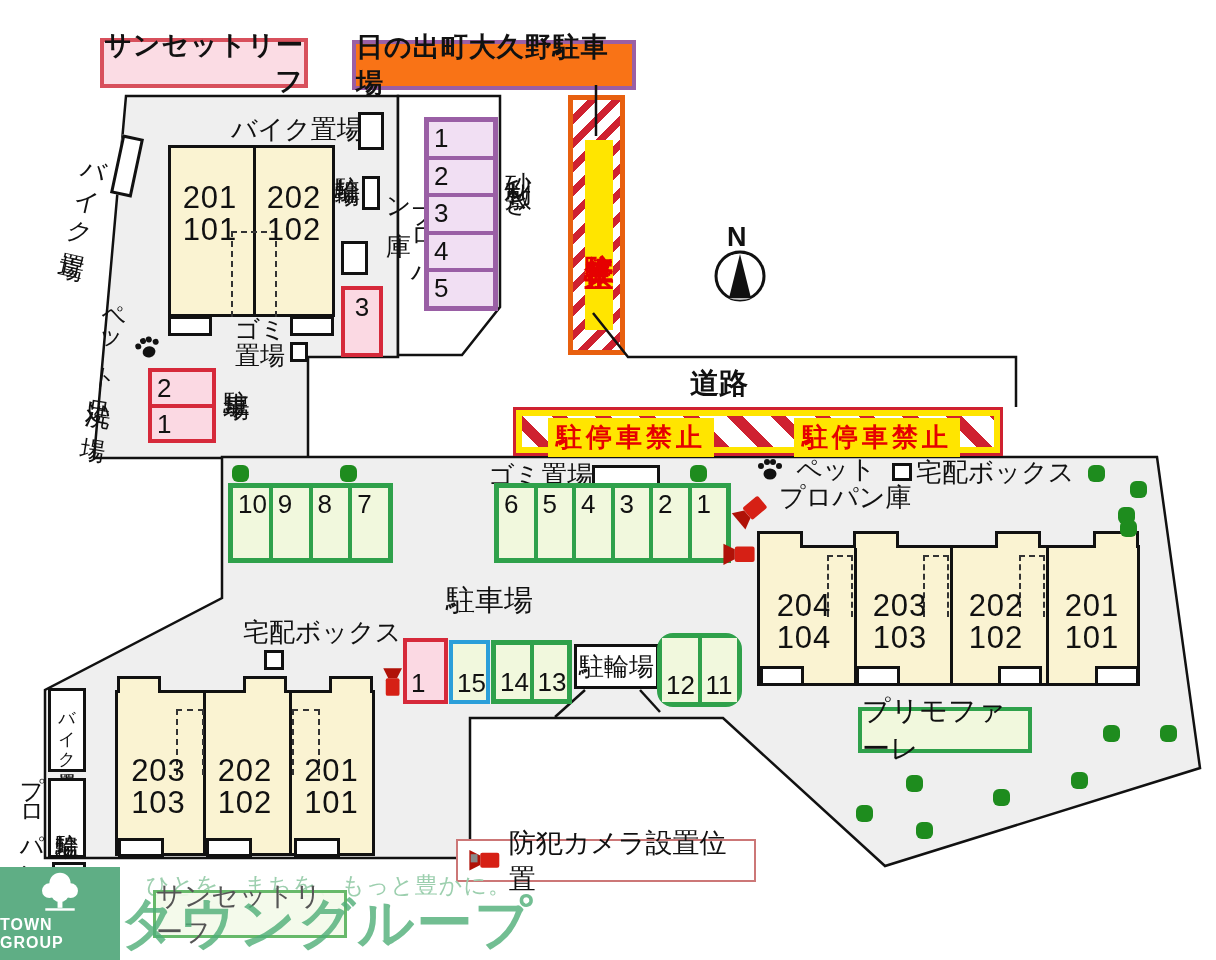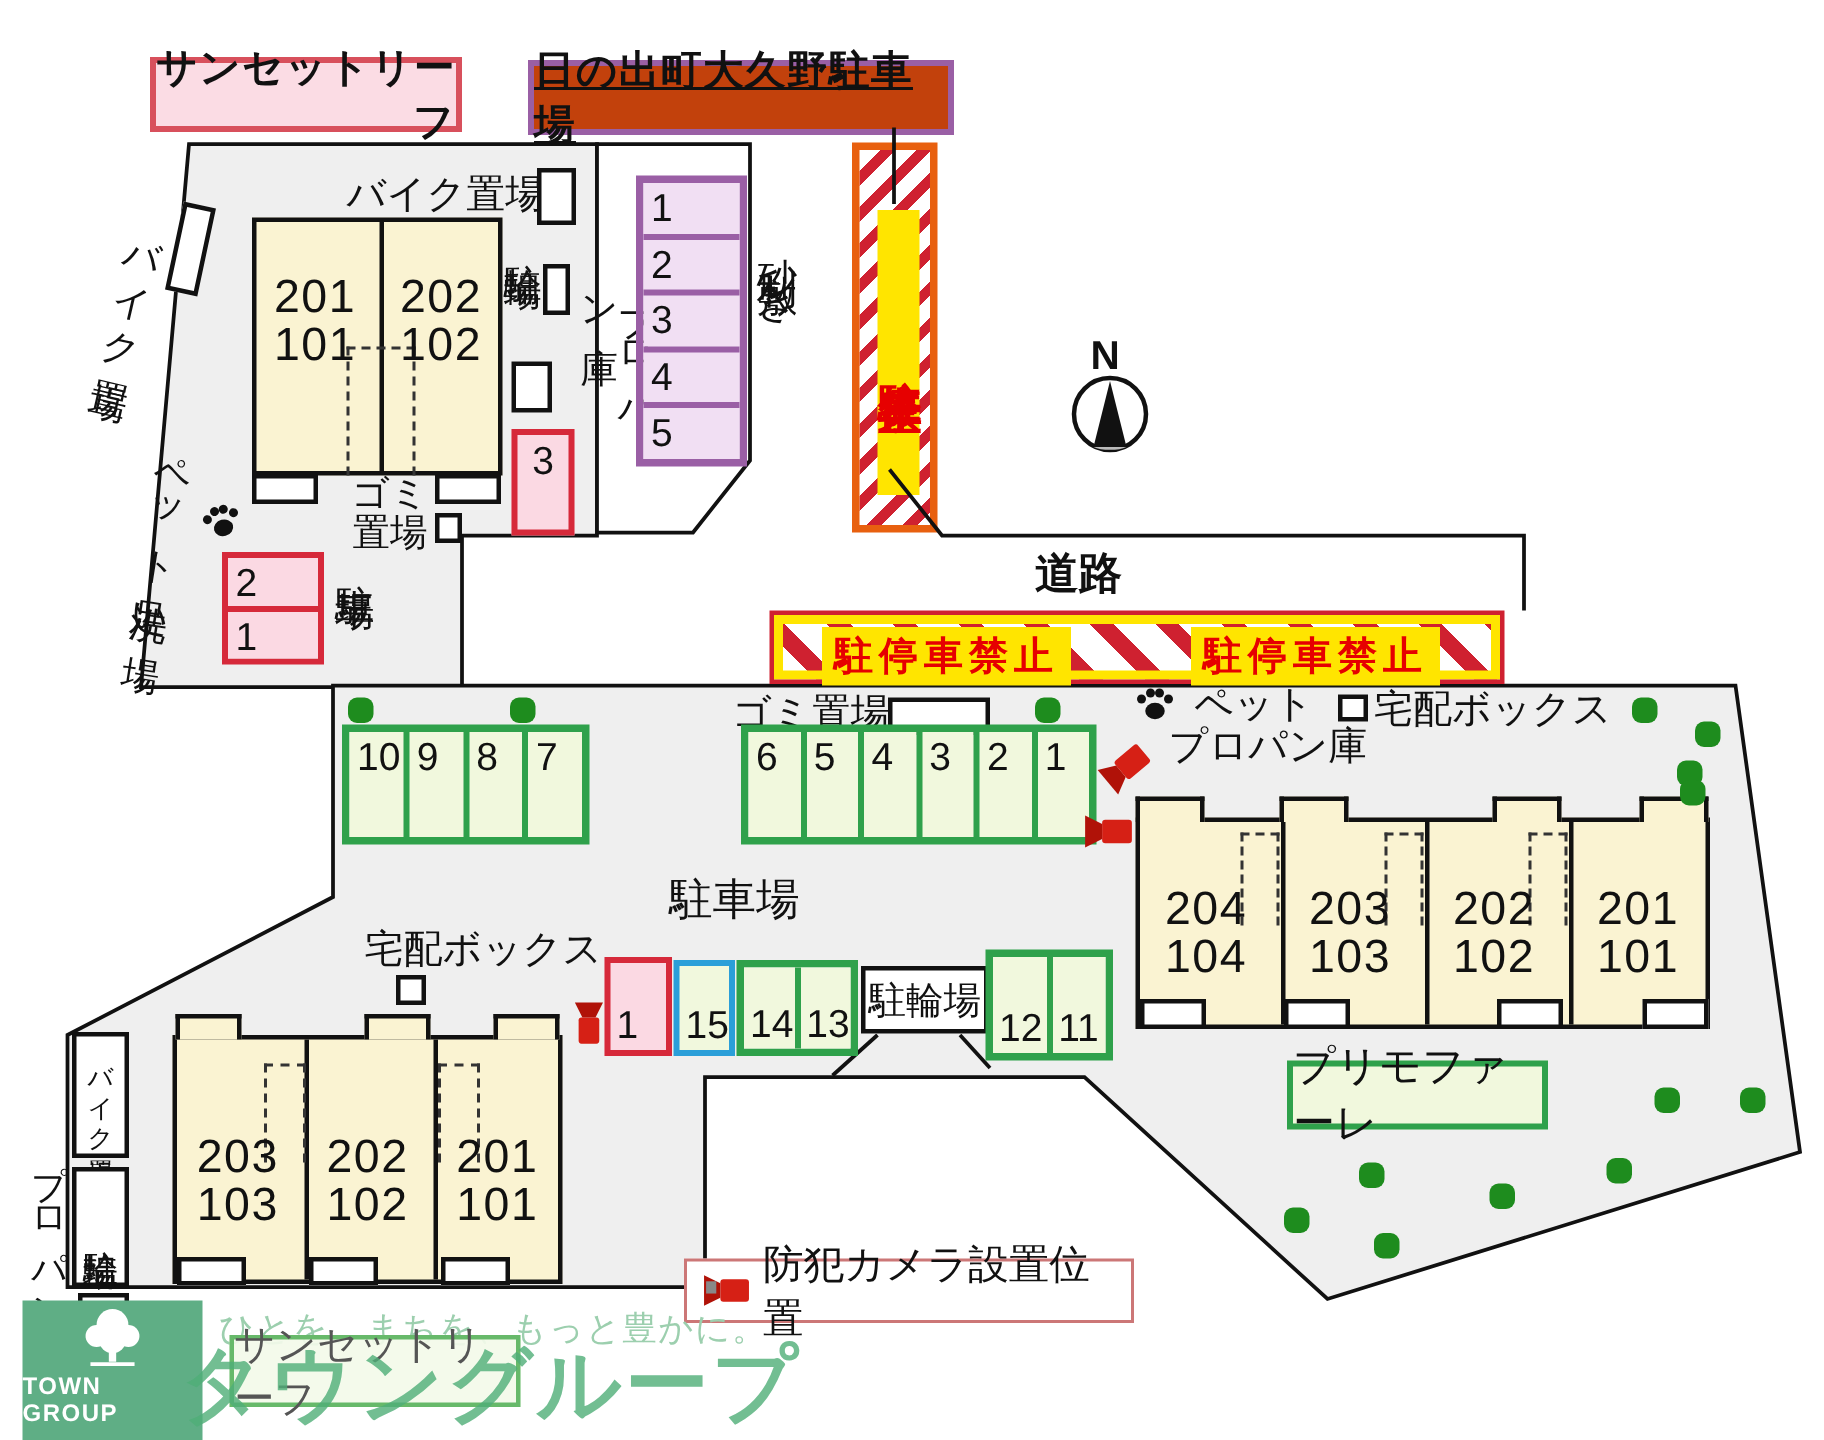--- a/index.html
+++ b/index.html
@@ -3,21 +3,21 @@
 <meta charset="utf-8">
 <style>
   html,body{margin:0;padding:0;background:#fff;}
   .stage{position:relative;width:1216px;height:960px;background:#fff;overflow:hidden;
          font-family:"Liberation Sans","DejaVu Sans",sans-serif;color:#111;}
   .abs{position:absolute;}
   svg{display:block;}
   
   .badge{display:flex;align-items:center;justify-content:center;font-size:27px;font-weight:bold;letter-spacing:1px;}
   .badge.pink{background:#fbdce4;border:4px solid #d8505c;}
-  .badge.purple{background:#c2410c;border:4px solid #9a5fa5;text-decoration:underline;}
+  .badge.purple{background:#f97316;border:4px solid #9a5fa5;}
   
   .vtext{writing-mode:vertical-rl;text-orientation:upright;line-height:1;letter-spacing:3px;font-size:25px;}
   .label{font-size:26px;line-height:1.05;}
   
   .pgroup{display:flex;box-sizing:border-box;}
   .pgroup.green{border:5px solid #2fa14b;}
   .pgroup.pinkb{border:4px solid #d6293a;flex-direction:column;}
   .pgroup.purpleb{border:5px solid #9a5fa5;flex-direction:column;}
   .pcell{position:relative;box-sizing:border-box;flex:1;}
   .pcell.greenc{background:#f1f8dd;border-left:4px solid #2fa14b;}
@@ -286,21 +286,21 @@
     <div class="pcell greenc">
         <span class="num bl">14</span>
       </div>
     <div class="pcell greenc">
         <span class="num bl">13</span>
       </div>
   </div>
   <div class="abs wbox" style="left:574px;top:644px;width:85px;height:45px;">
     <span>駐輪場</span>
   </div>
-  <div class="abs pgroup green" style="left:657px;top:633px;width:85px;height:74px;">
+  <div class="abs pgroup green" style="left:657px;top:633px;width:85px;height:74px;border-radius:16px;">
     <div class="pcell greenc">
         <span class="num bl">12</span>
       </div>
     <div class="pcell greenc">
         <span class="num bl">11</span>
       </div>
   </div>
 
   <div class="abs vlabelbox" style="left:48px;top:688px;width:38px;height:84px;">
     <span class="vtext" style="font-size:17px;letter-spacing:1px;">バイク置場</span>
@@ -357,21 +357,21 @@
 
   <div class="abs legend" style="left:456px;top:839px;width:300px;height:43px;">
     <svg width="34" height="24" viewBox="0 0 24 16">
       <rect x="9" y="2" width="14" height="11" rx="1.5" fill="#d62015"></rect>
       <polygon points="9,4 1,0 1,15 9,11" fill="#b01208"></polygon>
       <rect x="2" y="3" width="5" height="6" fill="#888"></rect>
     </svg>
     <span>防犯カメラ設置位置</span>
   </div>
 
-  <div class="abs logo" style="left:15px;top:867px;width:120px;height:93px;">
+  <div class="abs logo" style="left:0;top:867px;width:120px;height:93px;">
     <svg width="60" height="58" viewBox="0 0 60 60">
       <circle cx="30" cy="20" r="13" fill="#fff"></circle>
       <circle cx="17" cy="29" r="9" fill="#fff"></circle>
       <circle cx="43" cy="29" r="9" fill="#fff"></circle>
       <circle cx="30" cy="32" r="11" fill="#fff"></circle>
       <rect x="27" y="34" width="6" height="16" fill="#fff"></rect>
       <path d="M12,52 h36" stroke="#fff" stroke-width="3"></path>
     </svg>
     <div class="lg-txt">TOWN GROUP</div>
   </div>

